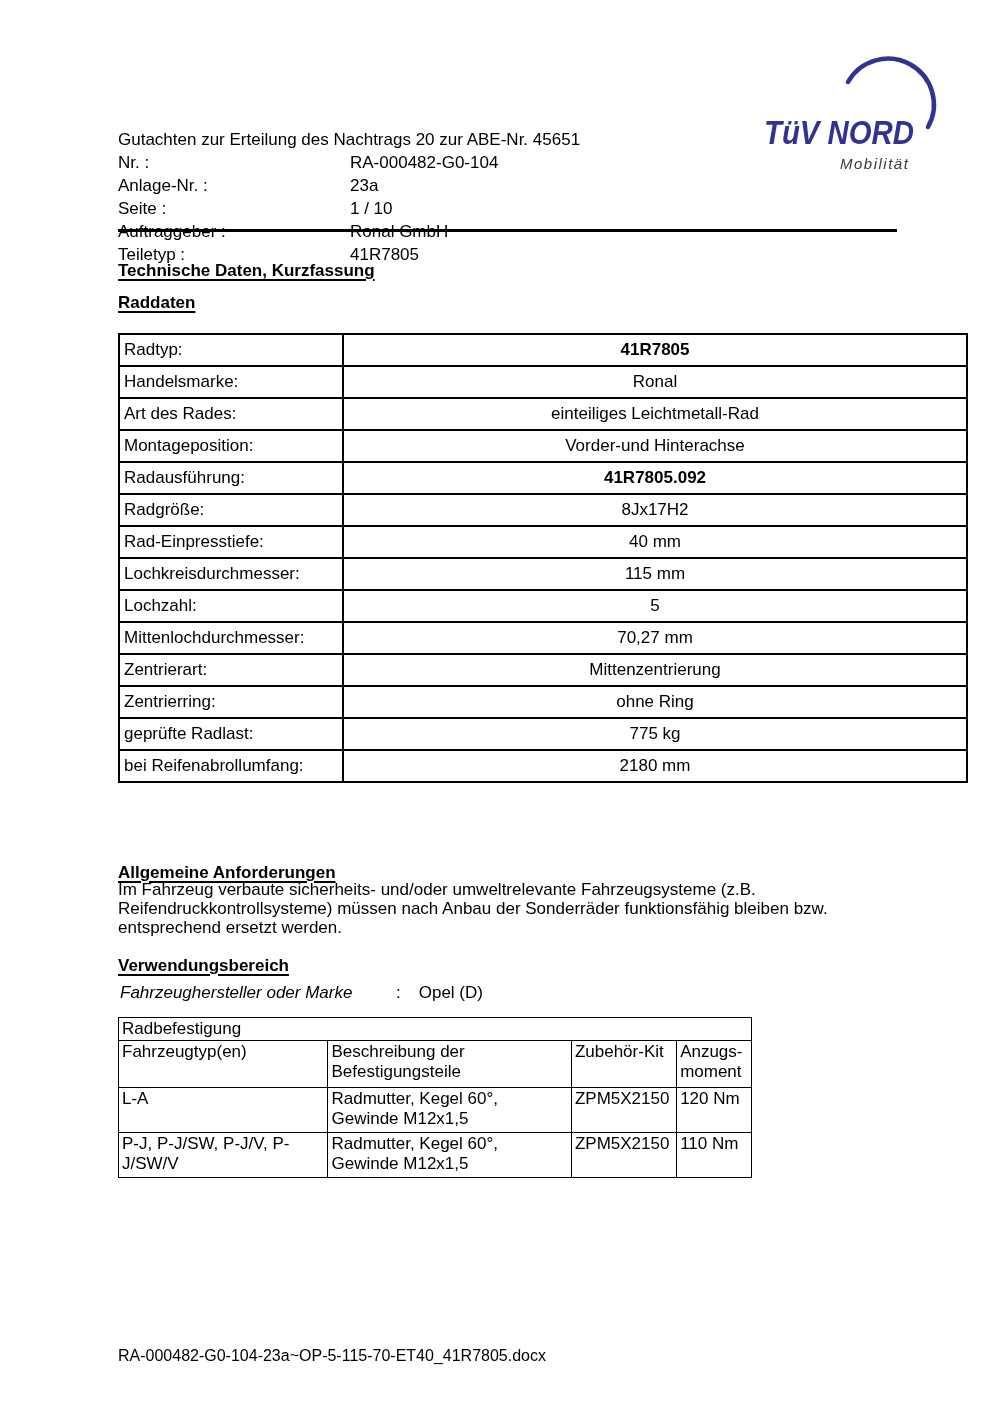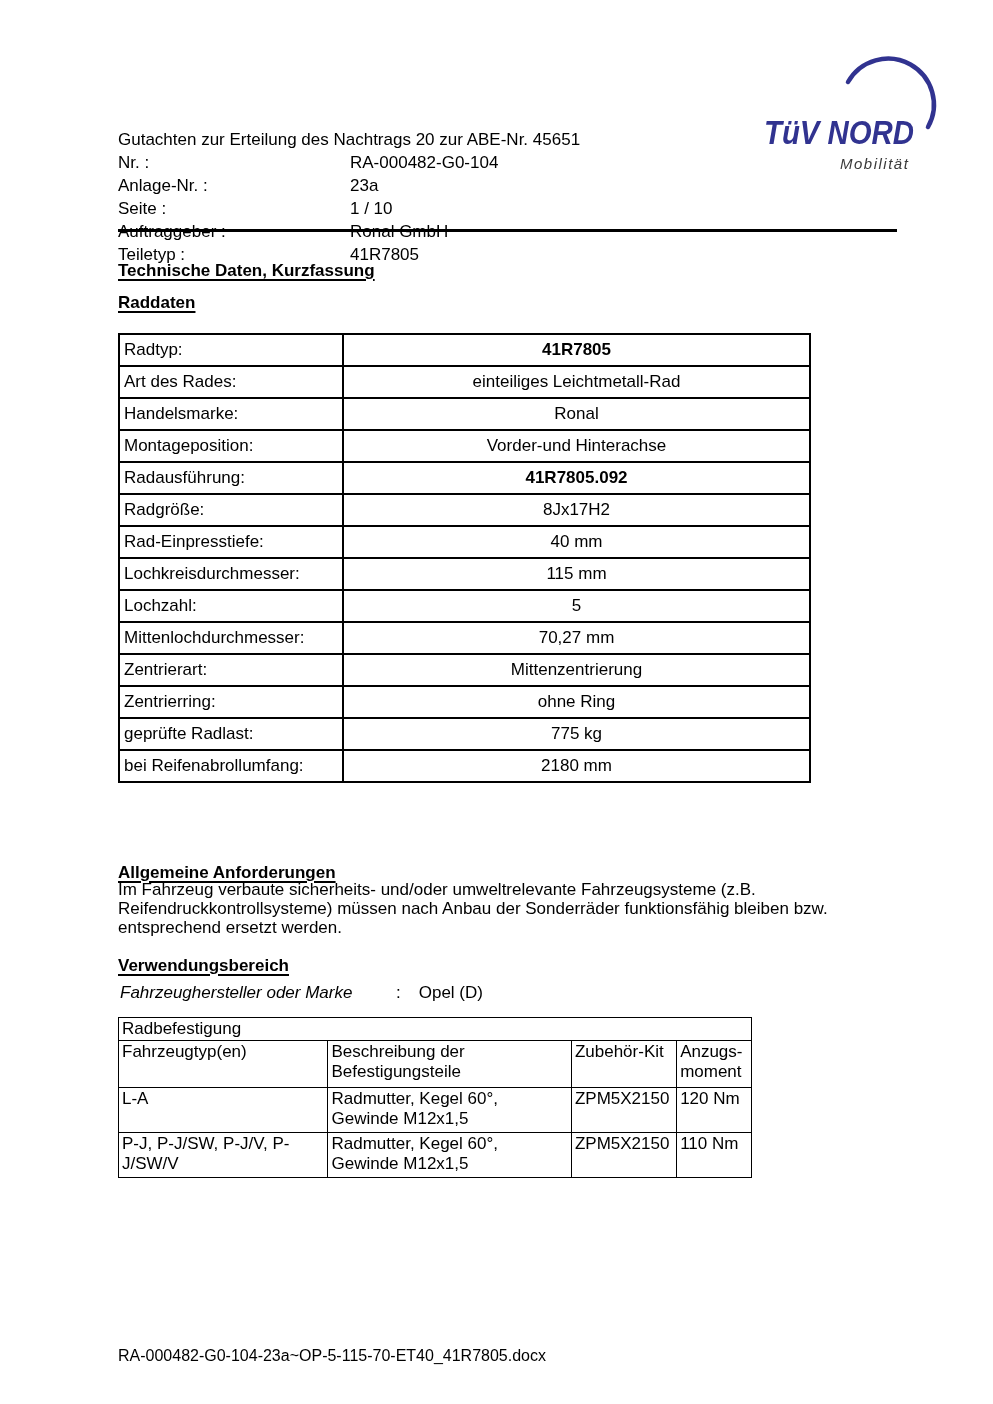--- a/index.html
+++ b/index.html
@@ -28,21 +28,21 @@
     text-underline-offset:3px;
     margin-top:11px;
   }
   .h-tech { top:250px; }
   .h-rad  { top:282px; }
   .h-allg { top:852px; }
   .h-verw { top:945px; }
   
   table.raddaten {
     position:absolute; left:118px; top:333px;
-    width:693px;
+    width:850px;
     border-collapse:collapse;
   }
   table.raddaten td {
     border:2px solid #000;
     height:30px;
     padding:0;
     vertical-align:middle;
   }
   table.raddaten td.rlabel { width:218px; padding-left:4px; text-align:left; }
   table.raddaten td.rvalue { text-align:center; }
@@ -118,26 +118,26 @@
   <div class="heading h-tech">Technische Daten, Kurzfassung</div>
   <div class="heading h-rad">Raddaten</div>
 
   <table class="raddaten">
     <tbody>
       <tr>
         <td class="rlabel">Radtyp:</td>
         <td class="rvalue bv">41R7805</td>
       </tr>
       <tr>
+        <td class="rlabel">Handelsmarke:</td>
+        <td class="rvalue">Ronal</td>
+      </tr>
+      <tr>
         <td class="rlabel">Art des Rades:</td>
         <td class="rvalue">einteiliges Leichtmetall-Rad</td>
-      </tr>
-      <tr>
-        <td class="rlabel">Handelsmarke:</td>
-        <td class="rvalue">Ronal</td>
       </tr>
       <tr>
         <td class="rlabel">Montageposition:</td>
         <td class="rvalue">Vorder-und Hinterachse</td>
       </tr>
       <tr>
         <td class="rlabel">Radausführung:</td>
         <td class="rvalue bv">41R7805.092</td>
       </tr>
       <tr>

